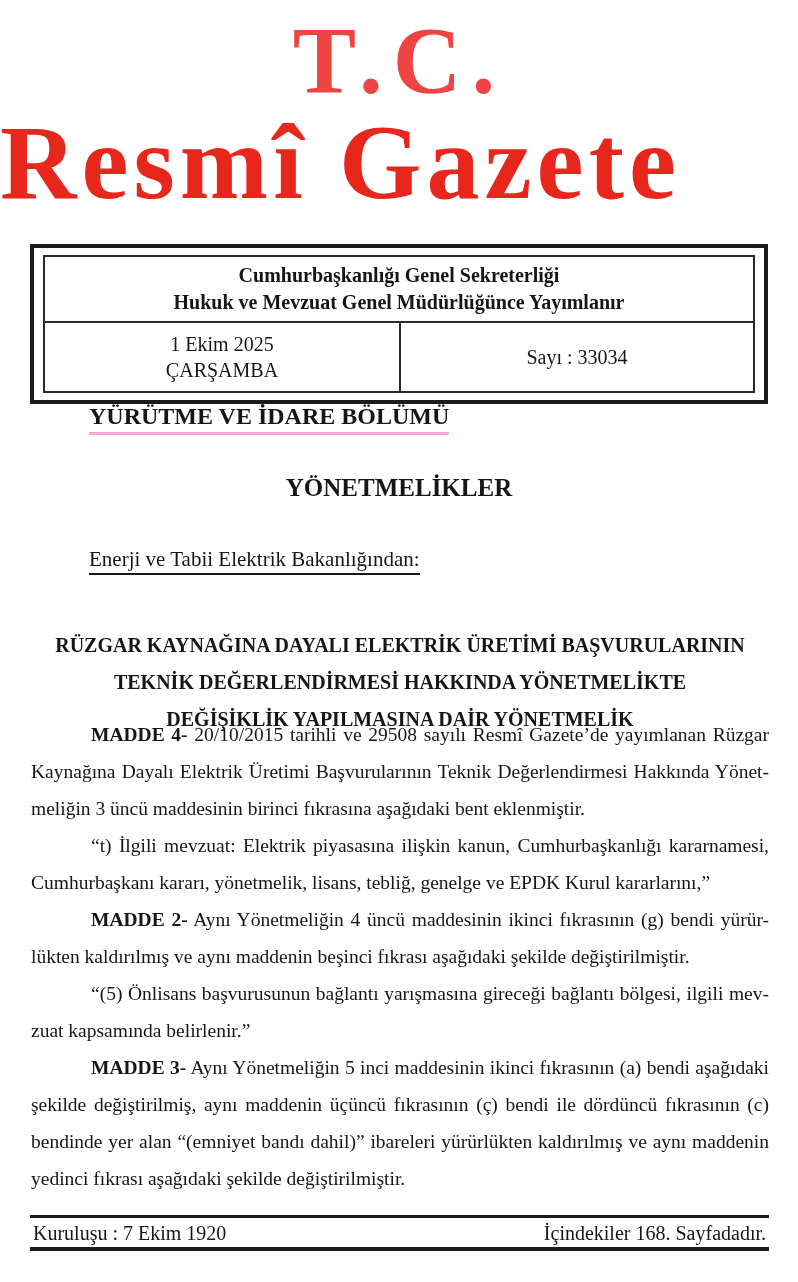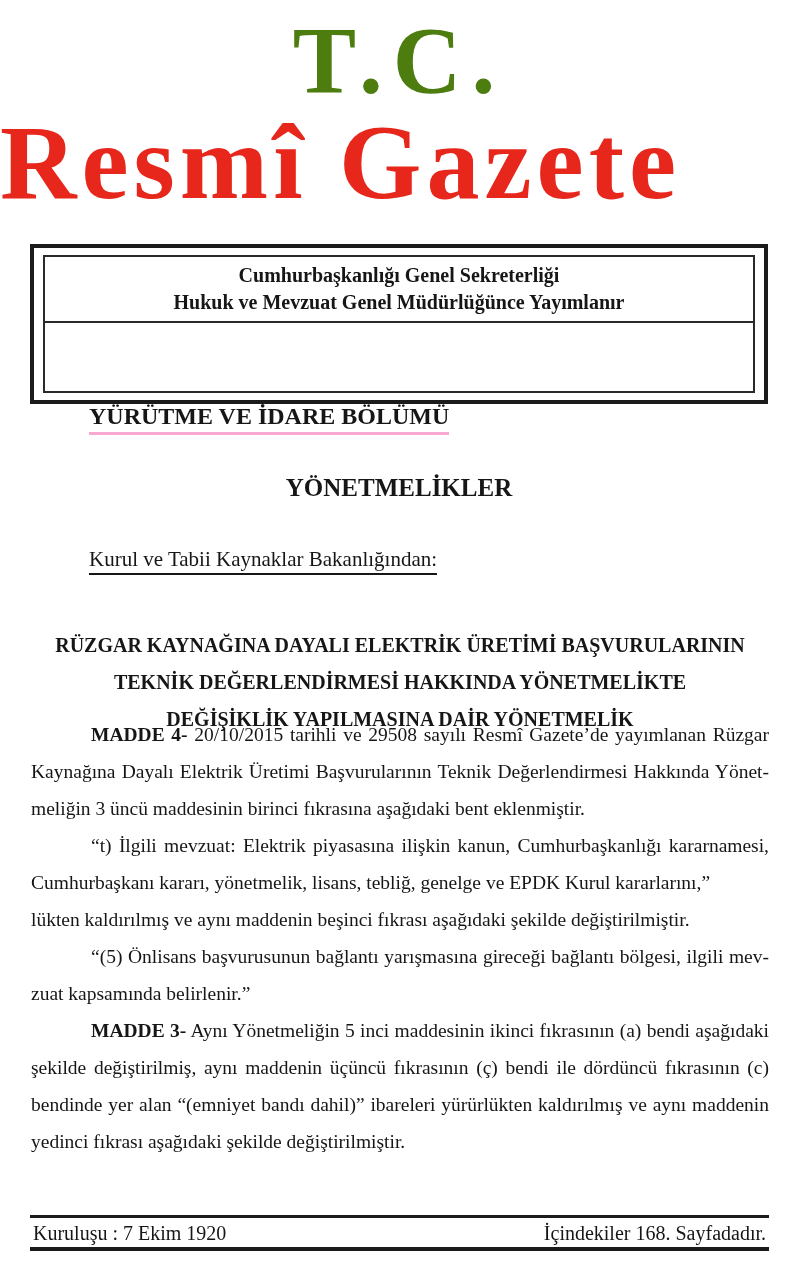--- a/index.html
+++ b/index.html
@@ -154,54 +154,64 @@
     justify-content: space-between;
     font-size: 20px;
     line-height: 24px;
   }
 </style>
 </head>
 <body>
 
 <div class="page">
 
-  <div class="mast-tc" style="color: #4d7c0f;">T.C.</div>
+  <div class="mast-tc" style="color: #ef4444;">T.C.</div>
   <div class="mast-title" style="color: rgb(232, 39, 28);">Resmî Gazete</div>
 
   <div class="info-box">
     <div class="info-inner">
       <div class="pub-cell">
         <div>Cumhurbaşkanlığı Genel Sekreterliği</div>
         <div>Hukuk ve Mevzuat Genel Müdürlüğünce Yayımlanır</div>
       </div>
+      <div class="info-bottom">
+        <div class="date-cell">
+          <div>1 Ekim 2025</div>
+          <div>ÇARŞAMBA</div>
+        </div>
+        <div class="issue-cell">
+          <div>Sayı : 33034</div>
+        </div>
+      </div>
     </div>
   </div>
 
   <div class="section-heading">
     <span>YÜRÜTME VE İDARE BÖLÜMÜ</span>
   </div>
 
   <div class="sub-heading">YÖNETMELİKLER</div>
 
   <div class="ministry">
-    <span>Kurul ve Tabii Kaynaklar Bakanlığından:</span>
+    <span>Enerji ve Tabii Elektrik Bakanlığından:</span>
   </div>
 
   <div class="reg-title">
     <div>RÜZGAR KAYNAĞINA DAYALI ELEKTRİK ÜRETİMİ BAŞVURULARININ</div>
     <div>TEKNİK DEĞERLENDİRMESİ HAKKINDA YÖNETMELİKTE</div>
     <div>DEĞİŞİKLİK YAPILMASINA DAİR YÖNETMELİK</div>
   </div>
 
   <div class="body-text" id="body-text">
       <div class="bline just indent"><b>MADDE 4-</b> 20/10/2015 tarihli ve 29508 sayılı Resmî Gazete’de yayımlanan Rüzgar</div>
       <div class="bline just">Kaynağına Dayalı Elektrik Üretimi Başvurularının Teknik Değerlendirmesi Hakkında Yönet-</div>
       <div class="bline">meliğin 3 üncü maddesinin birinci fıkrasına aşağıdaki bent eklenmiştir.</div>
       <div class="bline just indent">“t) İlgili mevzuat: Elektrik piyasasına ilişkin kanun, Cumhurbaşkanlığı kararnamesi,</div>
       <div class="bline">Cumhurbaşkanı kararı, yönetmelik, lisans, tebliğ, genelge ve EPDK Kurul kararlarını,”</div>
+      <div class="bline just indent"><b>MADDE 2-</b> Aynı Yönetmeliğin 4 üncü maddesinin ikinci fıkrasının (g) bendi yürür-</div>
       <div class="bline">lükten kaldırılmış ve aynı maddenin beşinci fıkrası aşağıdaki şekilde değiştirilmiştir.</div>
       <div class="bline just indent">“(5) Önlisans başvurusunun bağlantı yarışmasına gireceği bağlantı bölgesi, ilgili mev-</div>
       <div class="bline">zuat kapsamında belirlenir.”</div>
       <div class="bline just indent"><b>MADDE 3-</b> Aynı Yönetmeliğin 5 inci maddesinin ikinci fıkrasının (a) bendi aşağıdaki</div>
       <div class="bline just">şekilde değiştirilmiş, aynı maddenin üçüncü fıkrasının (ç) bendi ile dördüncü fıkrasının (c)</div>
       <div class="bline just">bendinde yer alan “(emniyet bandı dahil)” ibareleri yürürlükten kaldırılmış ve aynı maddenin</div>
       <div class="bline">yedinci fıkrası aşağıdaki şekilde değiştirilmiştir.</div>
     </div>
 
   <div class="footer">

